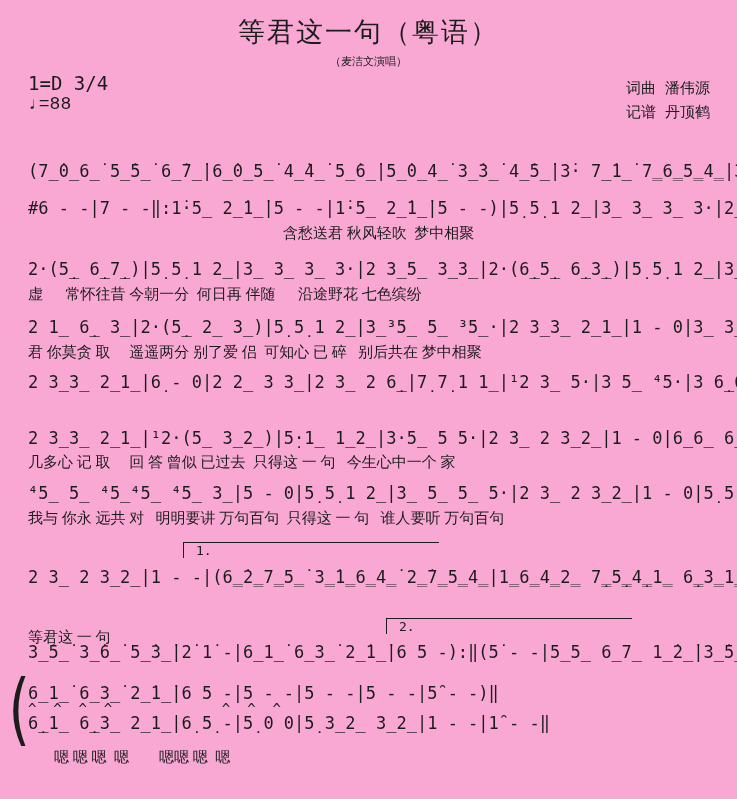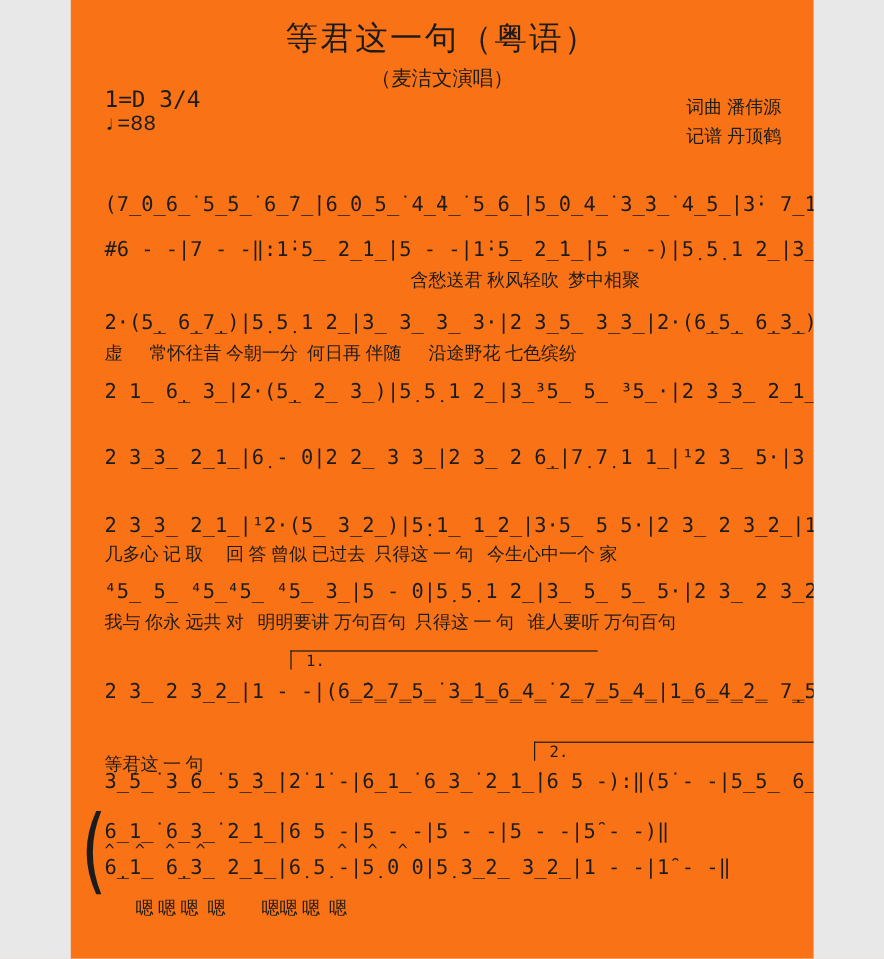--- a/index.html
+++ b/index.html
@@ -1,46 +1,46 @@
 <!DOCTYPE html>
 <html><head>
 <meta charset="utf-8">
 <style>
   html,body{margin:0;padding:0;background:#e8e8e8;}
   .sheet{
     position:relative;
-    width:619px;height:799px;
+    width:737px;height:799px;
     margin:0 auto;
-    background:#f97316;
+    background:#f9a8d4;
     color:#1c1c1c;
     font-family:"DejaVu Sans", sans-serif;
     overflow:hidden;
   }
   .title{
     position:absolute;top:14px;left:0;width:100%;
     text-align:center;font-size:27px;letter-spacing:2px;
     font-family:"Liberation Serif","DejaVu Serif",serif;
   }
   .subtitle{
     position:absolute;top:54px;left:0;width:100%;
-    text-align:center;font-size:17px;
+    text-align:center;font-size:11px;
     font-family:Liberation Mono, monospace;
   }
   .keytime{
     position:absolute;left:28px;top:72px;
     font-size:19px;font-family:"DejaVu Sans Mono",monospace;
   }
   .tempo{
     position:absolute;left:28px;top:94px;
     font-size:18px;font-family:Liberation Mono, monospace;
   }
   .credits{
     position:absolute;right:27px;top:78px;
     text-align:right;font-size:15px;line-height:24px;
-    font-family:Liberation Sans, sans-serif;
+    font-family:Liberation Mono, monospace;
   }
   .nline{
     position:absolute;left:28px;
     font-family:"DejaVu Sans Mono",monospace;
     font-size:17px;line-height:22px;
     white-space:pre;letter-spacing:0;
   }
   .lyr{
     position:absolute;left:28px;
     font-family:"Liberation Serif","DejaVu Serif",serif;
@@ -83,20 +83,21 @@
 
   <div class="nline" style="top:160px">(7̲̇0̲6̲̇ 5̲̇5̲̇ 6̲̇7̲̇|6̲̇0̲5̲̇ 4̲̇4̲̇ 5̲̇6̲̇|5̲̇0̲4̲̇ 3̲̇3̲̇ 4̲̇5̲̇|3̇· 7̲̇1̲̇ 7̳6̳5̳4̳|3̲5̣̲1̲ 3̲ 2 6̲|5 3̲4̲ 3̲2̲|</div>
 
   <div class="nline" style="top:197px">#6 - -|7 - -‖:1̇·5̲ 2̲̇1̲̇|5 - -|1̇·5̲ 2̲̇1̲̇|5 - -)|5̣ 5̣ 1 2̲|3̲ 3̲ 3̲ 3·|2̲ 1̲ 6̣̲ 3̲|</div>
   <div class="lyr" style="top:224px;left:283px">含愁送君 秋风轻吹  梦中相聚</div>
 
   <div class="nline" style="top:258px">2·(5̣̲ 6̣̲7̣̲)|5̣ 5̣ 1 2̲|3̲ 3̲ 3̲ 3·|2 3̲5̲ 3̲3̲|2·(6̣̲5̣̲ 6̣̲3̣̲)|5̣ 5̣ 1 2̲|3̲ 3̲ 3̲ 3·|</div>
   <div class="lyr" style="top:285px">虚      常怀往昔 今朝一分  何日再 伴随      沿途野花 七色缤纷</div>
 
   <div class="nline" style="top:316px">2 1̲ 6̣̲ 3̲|2·(5̣̲ 2̲ 3̲)|5̣ 5̣ 1 2̲|3̲³5̲ 5̲ ³5̲·|2 3̲3̲ 2̲1̲|1 - 0|3̲ 3̲ 3̲ 3̲|3 6̣̲6̣̲ 3̲|</div>
+  <div class="lyr" style="top:343px">君 你莫贪 取     遥遥两分 别了爱 侣  可知心 已 碎   别后共在 梦中相聚</div>
 
   <div class="nline" style="top:371px">2 3̲3̲ 2̲1̲|6̣ - 0|2 2̲ 3 3̲|2 3̲ 2 6̣̲|7̣ 7̣ 1 1̲|¹2 3̲ 5·|3 5̲ ⁴5·|3 6̣̲6̣̲ 3̲3̲|</div>
 
   <div class="nline" style="top:427px">2 3̲3̲ 2̲1̲|¹2·(5̲ 3̲2̲)|5̣·1̲ 1̲2̲|3·5̲ 5 5·|2 3̲ 2 3̲2̲|1 - 0|6̲6̲ 6̲6̲ 5̲4̲|6 - 0|</div>
   <div class="lyr" style="top:453px">几多心 记 取     回 答 曾似 已过去  只得这 一 句   今生心中一个 家</div>
 
   <div class="nline" style="top:482px">⁴5̲ 5̲ ⁴5̲⁴5̲ ⁴5̲ 3̲|5 - 0|5̣ 5̣ 1 2̲|3̲ 5̲ 5̲ 5·|2 3̲ 2 3̲2̲|1 - 0|5̣ 5̣ 1 2̲|3̲ 5̲ 5̲ 5·|</div>
   <div class="lyr" style="top:509px">我与 你永 远共 对   明明要讲 万句百句  只得这 一 句   谁人要听 万句百句</div>
 
   <div class="volta" style="left:183px;top:542px;width:255px">

